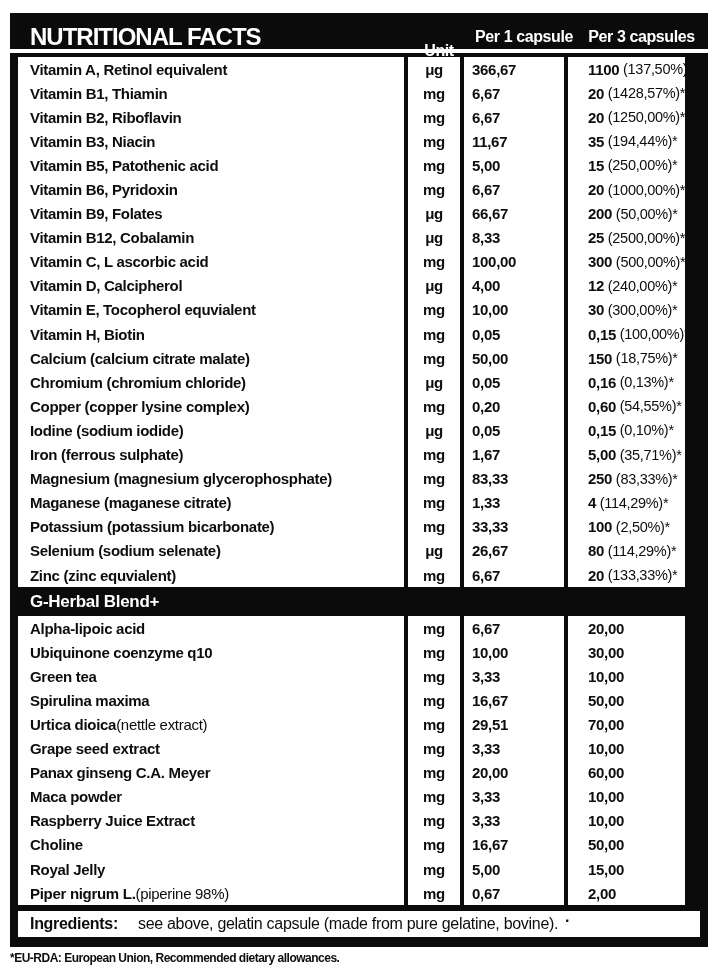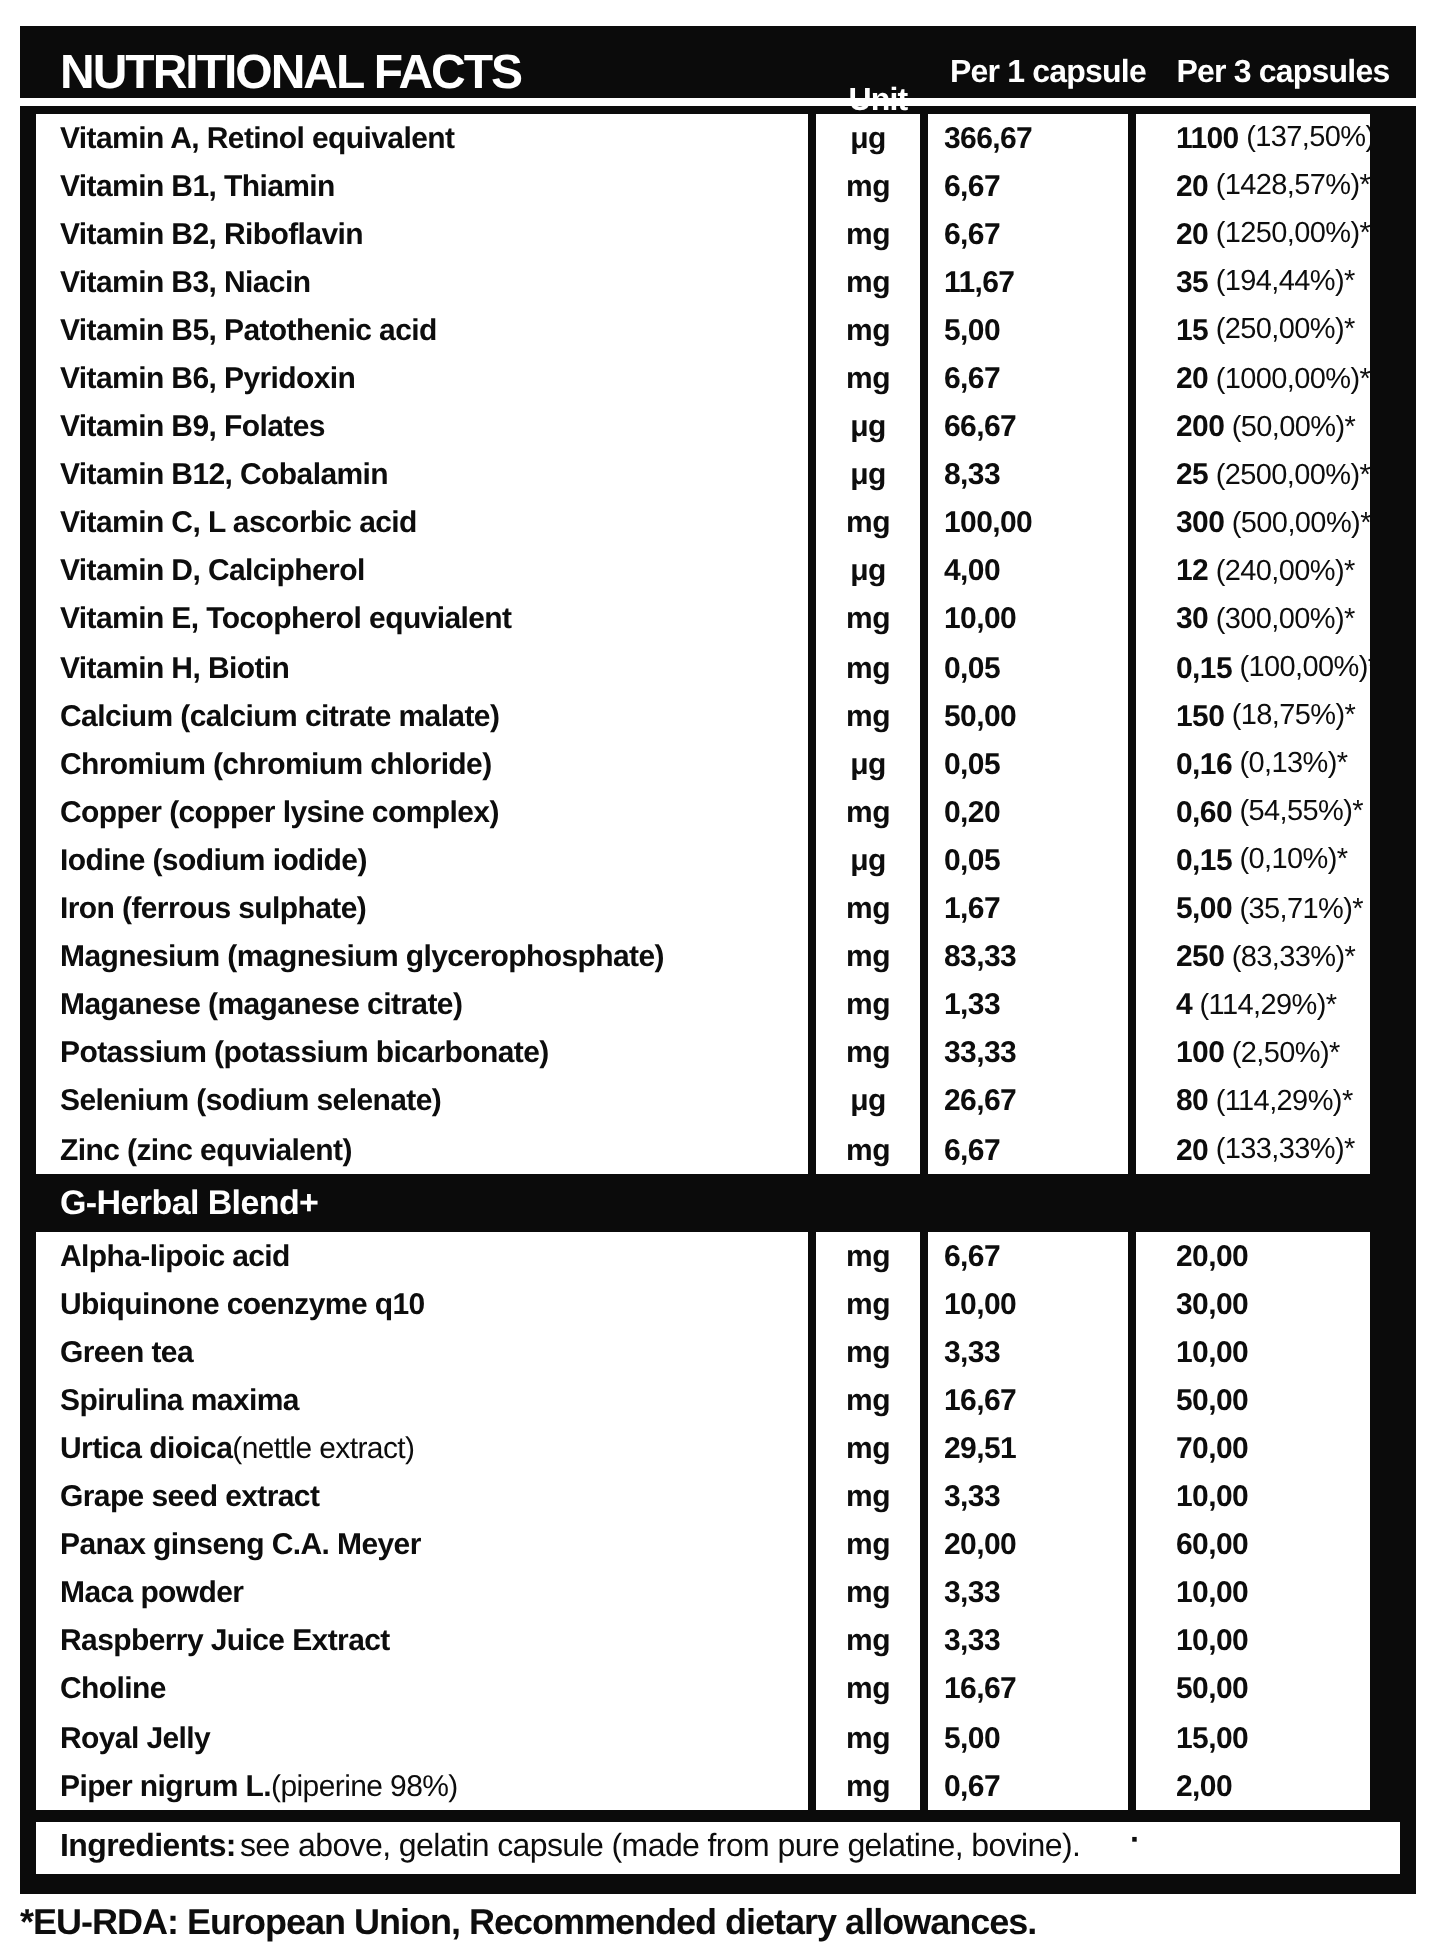--- a/index.html
+++ b/index.html
@@ -46,26 +46,26 @@
   .bar {
     color: #ffffff; font-weight: bold; font-size: 17px; height: 29px;
     display: flex; align-items: center; padding-left: 12px; letter-spacing: -0.3px;
   }
 
   .ingredients {
     position: relative; background: #ffffff; margin-top: 6px; height: 26px;
     display: flex; align-items: center; padding-left: 12px; font-size: 16px; letter-spacing: -0.3px;
     white-space: nowrap; overflow: hidden;
   }
-  .ing-label { font-weight: bold; margin-right: 2px; }
+  .ing-label { font-weight: bold; margin-right: 20px; }
   .ing-dot { position: absolute; left: 547px; top: 1px; font-weight: bold; }
 
   .footnote {
     position: absolute; left: 10px; top: 951px;
-    font-weight: bold; font-size: 18px; letter-spacing: -0.5px; white-space: nowrap;
+    font-weight: bold; font-size: 12px; letter-spacing: -0.5px; white-space: nowrap;
   }
 </style>
 </head>
 <body>
 
 <div class="page">
 
   <div class="table">
 
     <div class="hdr">

